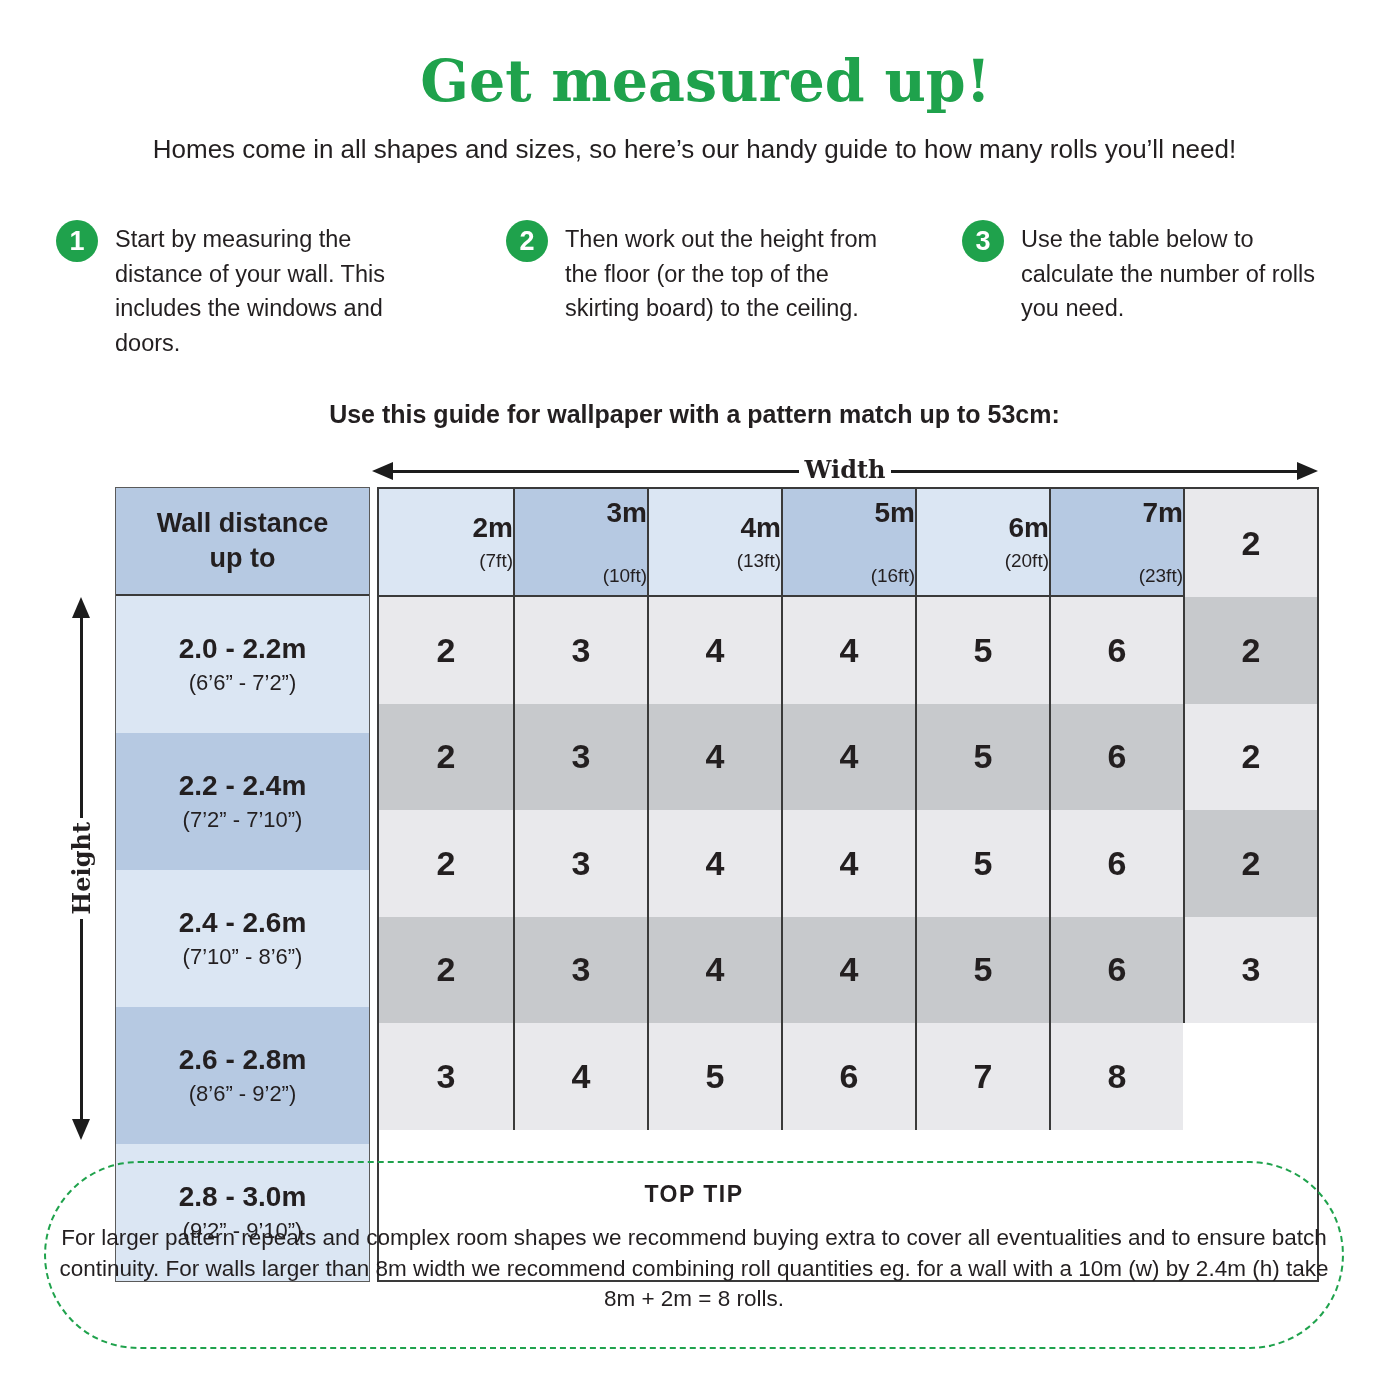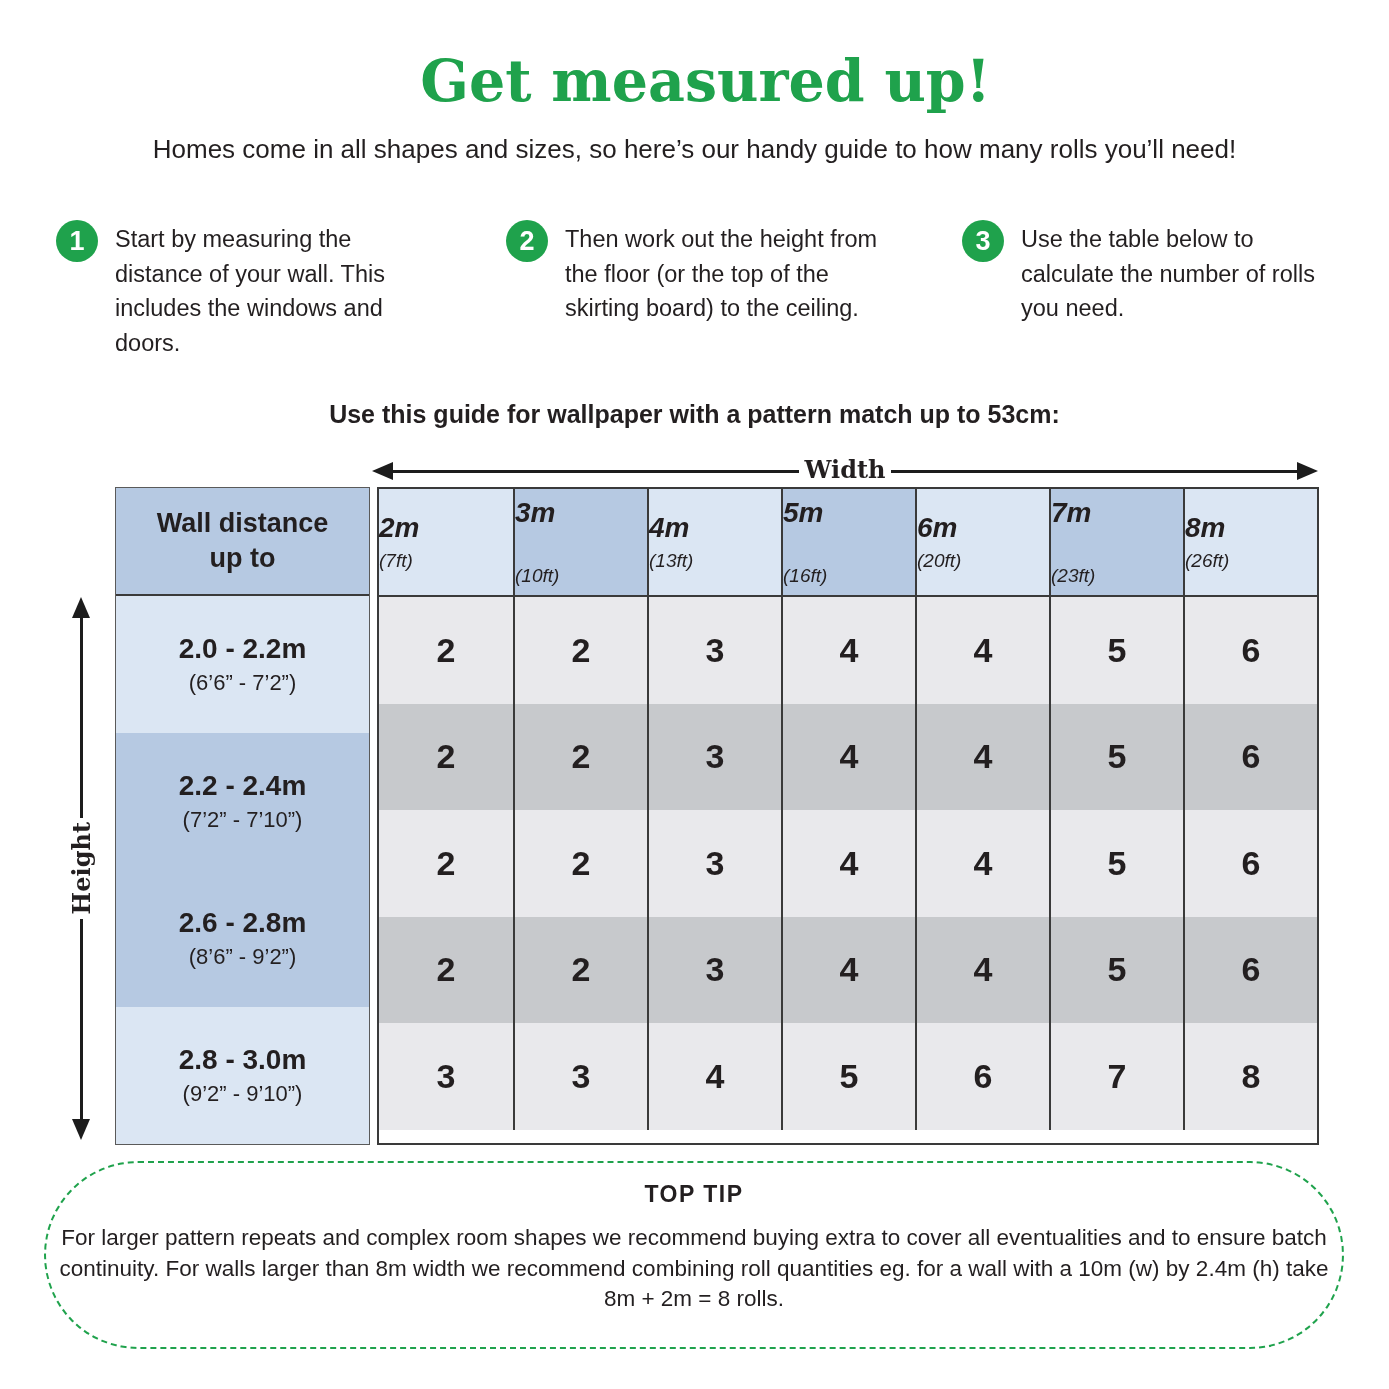--- a/index.html
+++ b/index.html
@@ -90,22 +90,22 @@
   .gutter{width:7px;background:#ffffff;}
   .body-grid{
     display:grid;
     grid-template-columns:repeat(7,134px);
     grid-template-rows:108px repeat(5,106.5px);
     border:2px solid var(--line);
   }
   .body-grid>div{border-left:2px solid var(--line);}
   .body-grid>div:nth-child(7n+1){border-left:none;}
   .hc{
-    display:flex;flex-direction:column;align-items:flex-start;justify-content:center;
-    border-bottom:2px solid var(--line);background:var(--blue-light);font-style:italic;
+    display:flex;flex-direction:column;align-items:flex-end;justify-content:center;
+    border-bottom:2px solid var(--line);background:var(--blue-light);
   }
   .hc.alt{background:var(--blue-dark);gap:30px;}
   .hc .m{font-weight:bold;font-size:28px;}
   .hc .ft{font-size:19px;margin-top:6px;}
   .dc{
     display:flex;align-items:center;justify-content:center;
     font-weight:bold;font-size:34px;background:var(--gray-light);
   }
   .dc.alt{background:var(--gray-dark);}
   
@@ -162,20 +162,24 @@
       <span>up to</span>
     </div>
     <div class="rh">
       <span class="range">2.0 - 2.2m</span>
       <span class="ftr">(6’6” - 7’2”)</span>
     </div>
     <div class="rh alt">
       <span class="range">2.2 - 2.4m</span>
       <span class="ftr">(7’2” - 7’10”)</span>
     </div>
+    <div class="rh">
+      <span class="range">2.4 - 2.6m</span>
+      <span class="ftr">(7’10” - 8’6”)</span>
+    </div>
     <div class="rh alt">
       <span class="range">2.6 - 2.8m</span>
       <span class="ftr">(8’6” - 9’2”)</span>
     </div>
     <div class="rh">
       <span class="range">2.8 - 3.0m</span>
       <span class="ftr">(9’2” - 9’10”)</span>
     </div>
   </div>
   <div class="gutter"></div>
@@ -197,24 +201,20 @@
         <span class="ft">(16ft)</span>
       </div>
     <div class="hc">
         <span class="m">6m</span>
         <span class="ft">(20ft)</span>
       </div>
     <div class="hc alt">
         <span class="m">7m</span>
         <span class="ft">(23ft)</span>
       </div>
-    <div class="hc">
-        <span class="m">8m</span>
-        <span class="ft">(26ft)</span>
-      </div>
 
     <div class="dc">2</div>
     <div class="dc">2</div>
     <div class="dc">3</div>
     <div class="dc">4</div>
     <div class="dc">4</div>
     <div class="dc">5</div>
     <div class="dc">6</div>
 
     <div class="dc alt">2</div>

